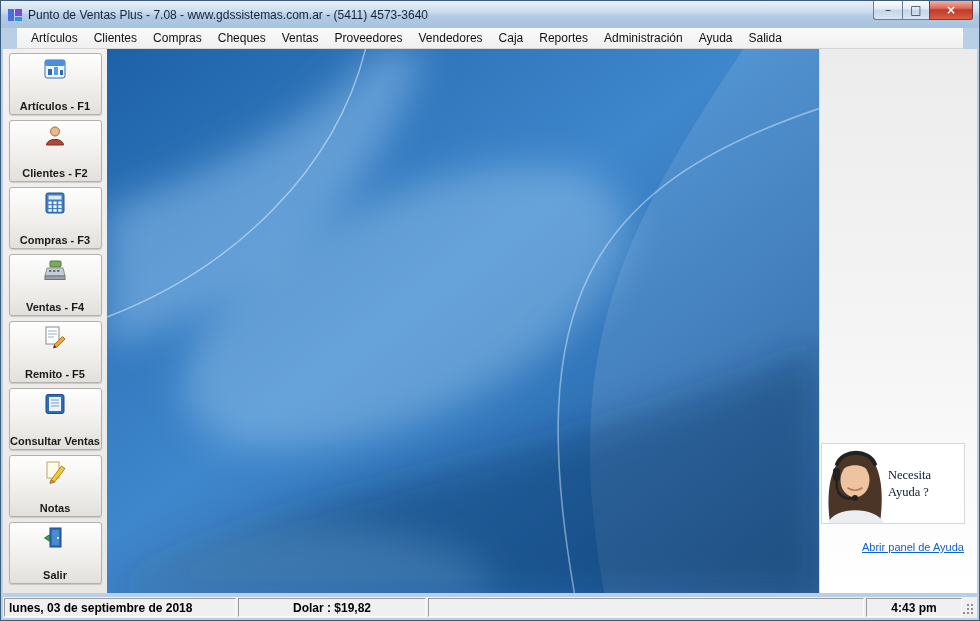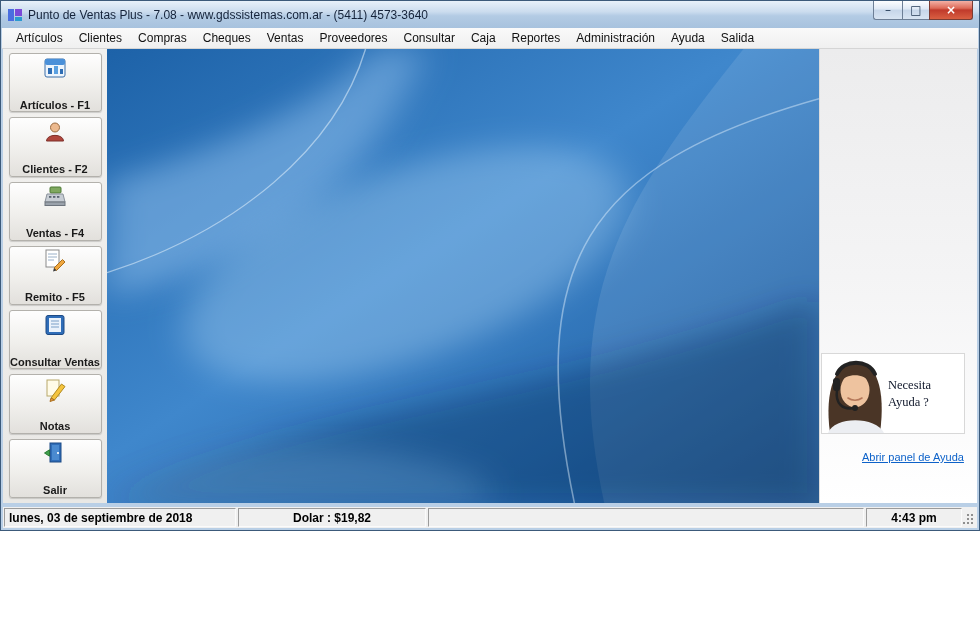--- a/index.html
+++ b/index.html
@@ -1,19 +1,19 @@
 <!DOCTYPE html>
 <html><head>
 <meta charset="utf-8">
 <style>
   * { margin:0; padding:0; box-sizing:border-box; }
   html,body { width:980px; height:621px; overflow:hidden; font-family:"Liberation Sans", sans-serif; background:#fff; }
 
   .window {
-    width:980px; height:531px;
+    width:980px; height:621px;
     border:1px solid #3c5a7a;
     background:#b9cfe6;
     display:flex; flex-direction:column;
     position:relative;
   }
 
   
   .titlebar {
     height:27px; flex:0 0 27px;
     background:linear-gradient(180deg,#e8f1fa 0%,#cbdcee 40%,#b3cbe4 55%,#a7c2de 100%);
@@ -33,21 +33,21 @@
   .win-btn.min { width:29px; border-right:none; border-radius:0 0 0 3px; }
   .win-btn.max { width:27px; border-right:none; }
   .win-btn.close {
     width:44px; border-radius:0 0 3px 0; color:#fff; font-weight:bold;
     background:linear-gradient(180deg,#f3b0a5 0%,#dd6a58 40%,#c03a2b 50%,#d95f42 100%);
     border-color:#7a3c33;
   }
 
   
   .menubar {
-    margin:0 1px; height:21px; flex:0 0 21px;
+    margin:0 16px; height:21px; flex:0 0 21px;
     background:linear-gradient(180deg,#fafafa,#f0f0f0);
     border-bottom:1px solid #d5d5d5;
     display:flex; align-items:center; padding-left:6px;
   }
   .menu-item { font-size:12px; color:#111; padding:3px 8px; white-space:nowrap; cursor:default; }
 
   
   .content { margin:0 2px; flex:1; display:flex; background:#fff; min-height:0; }
 
   .sidebar {
@@ -136,21 +136,21 @@
     </div>
   </div>
 
   <div class="menubar">
     <span class="menu-item">Artículos</span>
     <span class="menu-item">Clientes</span>
     <span class="menu-item">Compras</span>
     <span class="menu-item">Cheques</span>
     <span class="menu-item">Ventas</span>
     <span class="menu-item">Proveedores</span>
-    <span class="menu-item">Consultar</span>
+    <span class="menu-item">Vendedores</span>
     <span class="menu-item">Caja</span>
     <span class="menu-item">Reportes</span>
     <span class="menu-item">Administración</span>
     <span class="menu-item">Ayuda</span>
     <span class="menu-item">Salida</span>
   </div>
 
   <div class="content">
 
     <div class="sidebar">
@@ -167,20 +167,38 @@
       </button>
 
       <button class="side-btn">
         <svg class="icon" viewBox="0 0 26 26">
           <circle cx="13" cy="8.5" r="4.5" fill="#ecb98e" stroke="#9a6a40"></circle>
           <path d="M4.5 22 C4.5 14.5 21.5 14.5 21.5 22 Z" fill="#b0463c" stroke="#7d2f28"></path>
         </svg>
         <span class="side-label">Clientes - F2</span>
       </button>
 
+      <button class="side-btn">
+        <svg class="icon" viewBox="0 0 26 26">
+          <rect x="4" y="3" width="18" height="20" rx="2" fill="#3f7fc4" stroke="#27558f"></rect>
+          <rect x="6.5" y="5.5" width="13" height="4" fill="#dfeaf8"></rect>
+          <g fill="#ffffff">
+            <rect x="6.5" y="11.5" width="3.2" height="2.6"></rect>
+              <rect x="11.4" y="11.5" width="3.2" height="2.6"></rect>
+              <rect x="16.3" y="11.5" width="3.2" height="2.6"></rect>
+            <rect x="6.5" y="15.3" width="3.2" height="2.6"></rect>
+              <rect x="11.4" y="15.3" width="3.2" height="2.6"></rect>
+              <rect x="16.3" y="15.3" width="3.2" height="2.6"></rect>
+            <rect x="6.5" y="19.1" width="3.2" height="2.6"></rect>
+              <rect x="11.4" y="19.1" width="3.2" height="2.6"></rect>
+              <rect x="16.3" y="19.1" width="3.2" height="2.6"></rect>
+          </g>
+        </svg>
+        <span class="side-label">Compras - F3</span>
+      </button>
 
       <button class="side-btn">
         <svg class="icon" viewBox="0 0 26 26">
           <rect x="8" y="4" width="11" height="6" rx="1" fill="#7fa85f" stroke="#4f7a36"></rect>
           <path d="M5 11 L21 11 L23 19 L3 19 Z" fill="#c7cdd4" stroke="#8a919a"></path>
           <rect x="3" y="19" width="20" height="3.5" fill="#9aa2ab" stroke="#6d747d"></rect>
           <g fill="#5a6470">
             <rect x="7" y="13" width="2.4" height="1.8"></rect>
               <rect x="11" y="13" width="2.4" height="1.8"></rect>
               <rect x="15" y="13" width="2.4" height="1.8"></rect>

